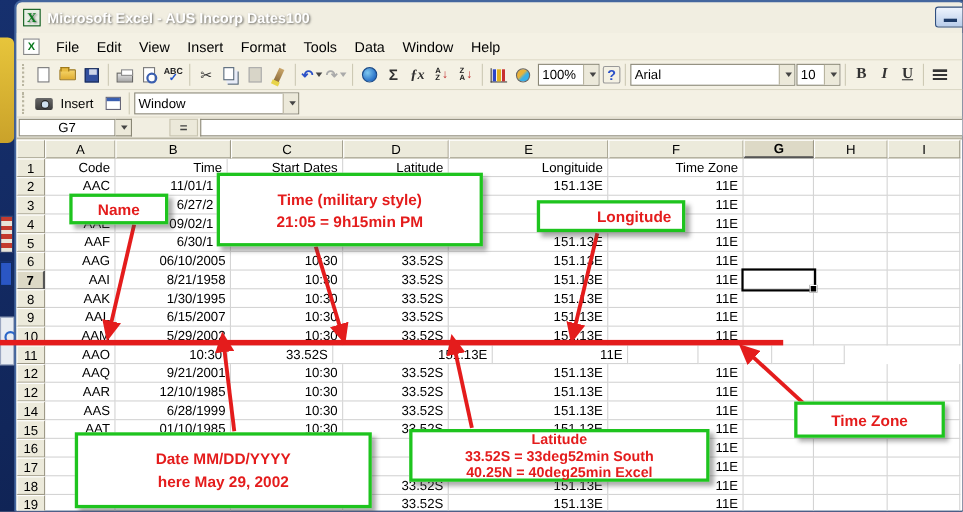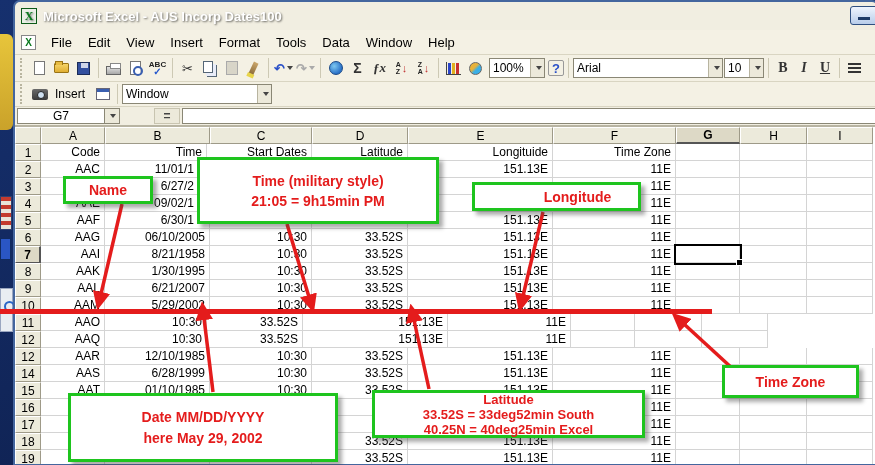--- a/index.html
+++ b/index.html
@@ -91,21 +91,21 @@
   
   .selbox{position:absolute;left:674px;top:244px;width:68px;height:21px;border:2px solid #000;}
   .selbox::after{content:"";position:absolute;right:-3px;bottom:-3px;width:5px;height:5px;background:#000;border:1px solid #fff;}
   
   .ann{position:absolute;background:#fff;border:3px solid #1ec41e;color:#e41c1c;font-weight:bold;text-align:center;
        display:flex;flex-direction:column;align-items:center;justify-content:center;
        box-shadow:4px 4px 4px rgba(70,70,70,.45);z-index:30;}
   .ann span{display:block;}
   .ann-name{left:63px;top:176px;width:90px;height:28px;font-size:14px;}
   .ann-time{left:197px;top:157px;width:242px;height:67px;font-size:14px;line-height:20px;}
-  .ann-longitude{left:472px;top:182px;width:169px;height:29px;font-size:14px;padding-left:42px;}
+  .ann-longitude{left:488px;top:182px;width:135px;height:29px;font-size:14px;padding-left:42px;}
   .ann-timezone{left:722px;top:365px;width:137px;height:33px;font-size:14px;}
   .ann-date{left:68px;top:393px;width:270px;height:69px;font-size:14px;line-height:21px;}
   .ann-latitude{left:372px;top:390px;width:273px;height:48px;font-size:13px;line-height:15px;}
   .arrow-layer{position:absolute;left:0;top:0;width:875px;height:465px;z-index:25;pointer-events:none;}
 </style>
 </head>
 <body>
 
 <div class="screen">
 
@@ -385,21 +385,21 @@
           <div class="cell" style="width: 96px;">33.52S</div>
           <div class="cell" style="width: 145px;">151.13E</div>
           <div class="cell" style="width: 123px;">11E</div>
           <div class="cell" style="width: 64px;"></div>
           <div class="cell" style="width: 67px;"></div>
           <div class="cell" style="width: 66px;"></div>
         </div>
         <div class="shrow">
           <div class="hcell rhead" style="width: 26px;">9</div>
           <div class="cell" style="width: 64px;">AAL</div>
-          <div class="cell" style="width: 105px;">6/21/2007</div>
+          <div class="cell" style="width: 105px;">6/15/2007</div>
           <div class="cell" style="width: 102px;">10:30</div>
           <div class="cell" style="width: 96px;">33.52S</div>
           <div class="cell" style="width: 145px;">151.13E</div>
           <div class="cell" style="width: 123px;">11E</div>
           <div class="cell" style="width: 64px;"></div>
           <div class="cell" style="width: 67px;"></div>
           <div class="cell" style="width: 66px;"></div>
         </div>
         <div class="shrow">
           <div class="hcell rhead" style="width: 26px;">10</div>
@@ -420,20 +420,21 @@
           <div class="cell" style="width: 96px;">33.52S</div>
           <div class="cell" style="width: 145px;">151.13E</div>
           <div class="cell" style="width: 123px;">11E</div>
           <div class="cell" style="width: 64px;"></div>
           <div class="cell" style="width: 67px;"></div>
           <div class="cell" style="width: 66px;"></div>
         </div>
         <div class="shrow">
           <div class="hcell rhead" style="width: 26px;">12</div>
           <div class="cell" style="width: 64px;">AAQ</div>
+          <div class="cell" style="width: 105px;">9/21/2001</div>
           <div class="cell" style="width: 102px;">10:30</div>
           <div class="cell" style="width: 96px;">33.52S</div>
           <div class="cell" style="width: 145px;">151.13E</div>
           <div class="cell" style="width: 123px;">11E</div>
           <div class="cell" style="width: 64px;"></div>
           <div class="cell" style="width: 67px;"></div>
           <div class="cell" style="width: 66px;"></div>
         </div>
         <div class="shrow">
           <div class="hcell rhead" style="width: 26px;">12</div>

